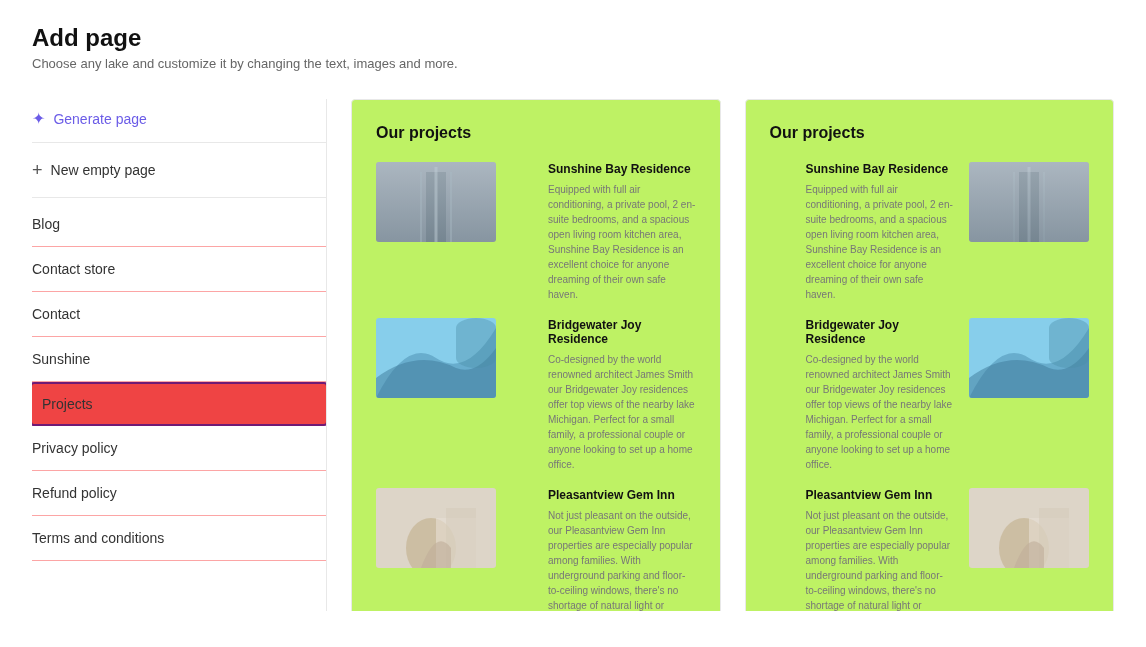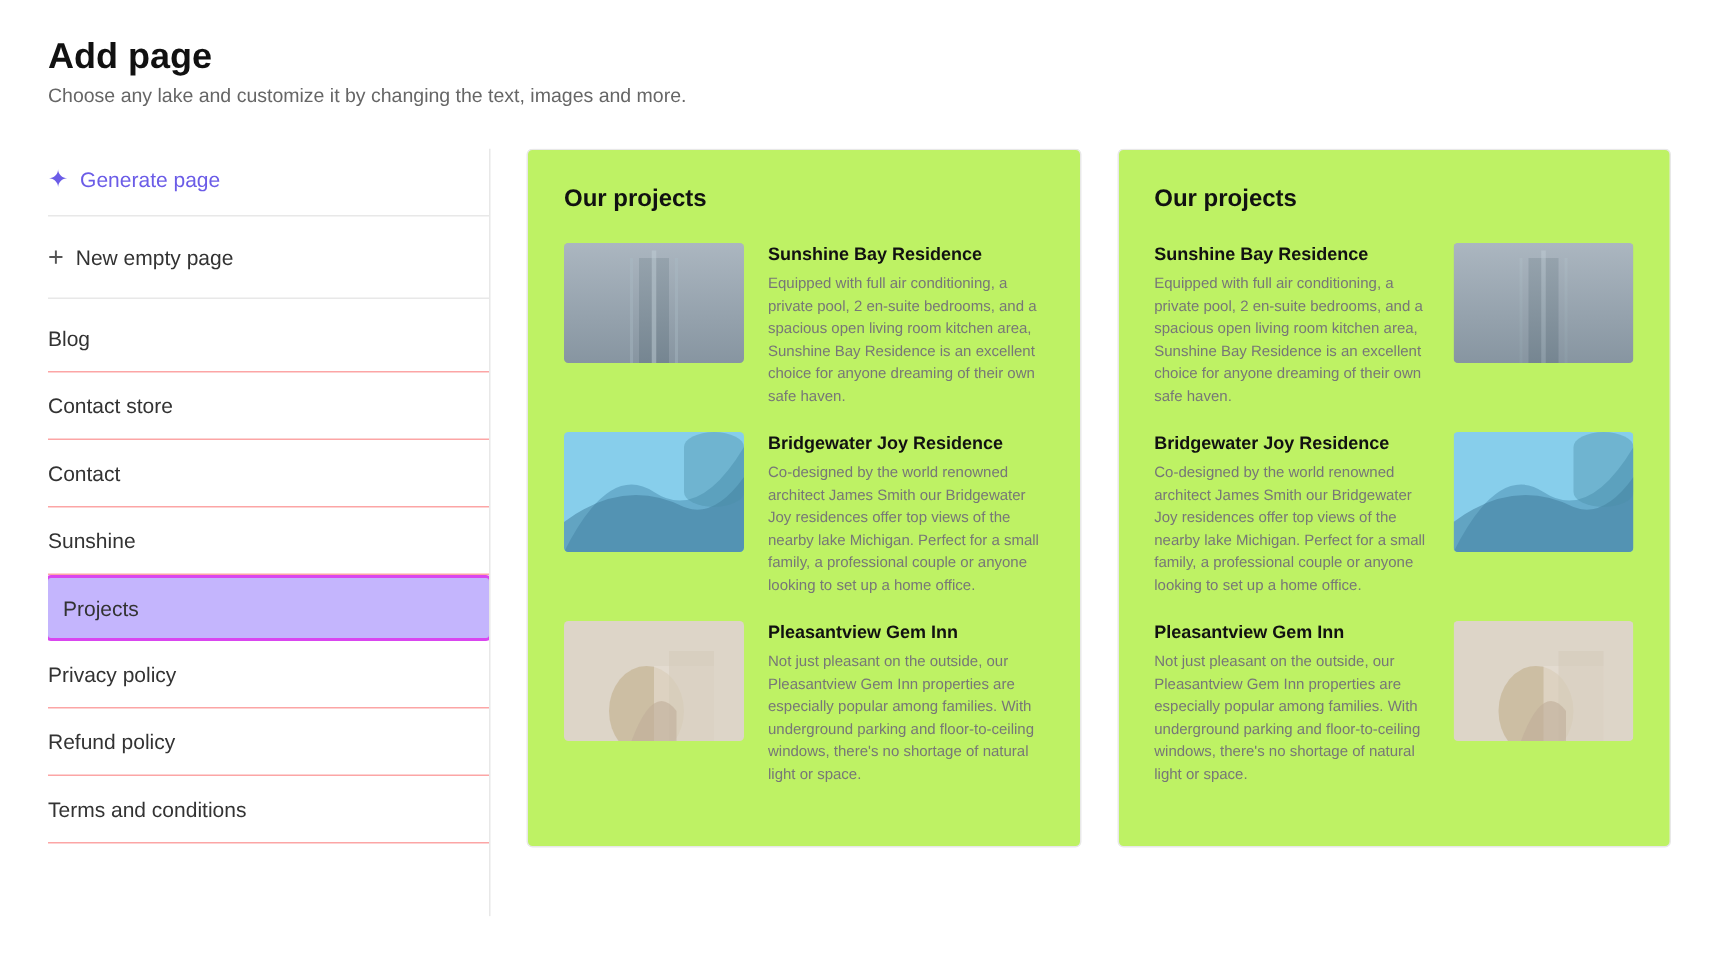--- a/index.html
+++ b/index.html
@@ -18,36 +18,36 @@
 
     .generate-btn { display: flex; align-items: center; gap: 8px; color: #6b5ce7; font-size: 14px; font-weight: 500; cursor: pointer; padding: 10px 0; margin-bottom: 4px; }
     .generate-icon { font-size: 16px; color: #6b5ce7; }
 
     .divider { border: none; border-top: 1px solid #e8e8e8; margin: 4px 0; }
 
     .new-page-btn { display: flex; align-items: center; gap: 8px; color: #333; font-size: 14px; cursor: pointer; padding: 14px 0; }
     .plus-icon { font-size: 18px; color: #555; line-height: 1; }
 
     .nav-item { padding: 14px 0; border-bottom: 1px solid #fca5a5; cursor: pointer; font-size: 14px; color: #333; }
-    .nav-item.active { background: #c4b5fd; border: 2px solid #d946ef; border-radius: 4px; padding: 12px 10px; margin: 0 -2px; }
+    .nav-item.active { background: #ef4444; border: 2px solid #701a75; border-radius: 4px; padding: 12px 10px; margin: 0 -2px; }
 
     
     .main-content { flex: 1; overflow-y: auto; padding: 0 0 0 24px; }
 
     .preview-container { display: flex; gap: 24px; padding-bottom: 20px; }
 
     .preview-card { flex: 1; border: 1px solid #e8e8e8; border-radius: 4px; padding: 24px; background: #bef264; min-width: 0; }
 
     .preview-title { font-size: 16px; font-weight: 600; color: #111; margin-bottom: 20px; }
 
     .project-item { display: flex; gap: 16px; margin-bottom: 16px; align-items: flex-start; }
 
     .project-image { width: 120px; height: 80px; min-width: 120px; border-radius: 3px; overflow: hidden; }
 
-    .project-info { flex: 1; min-width: 0; }
+    .project-info { flex: 1; min-width: 0; margin-left: 36px; }
     .project-name { font-size: 12px; font-weight: 600; color: #111; margin-bottom: 6px; }
     .project-desc { font-size: 10px; color: #777; line-height: 1.5; }
   </style>
 </head>
 <body>
 
 <div class="page-container">
   <div class="page-header">
     <h1 class="page-title">Add page</h1>
     <p class="page-subtitle">Choose any lake and customize it by changing the text, images and more.</p>

